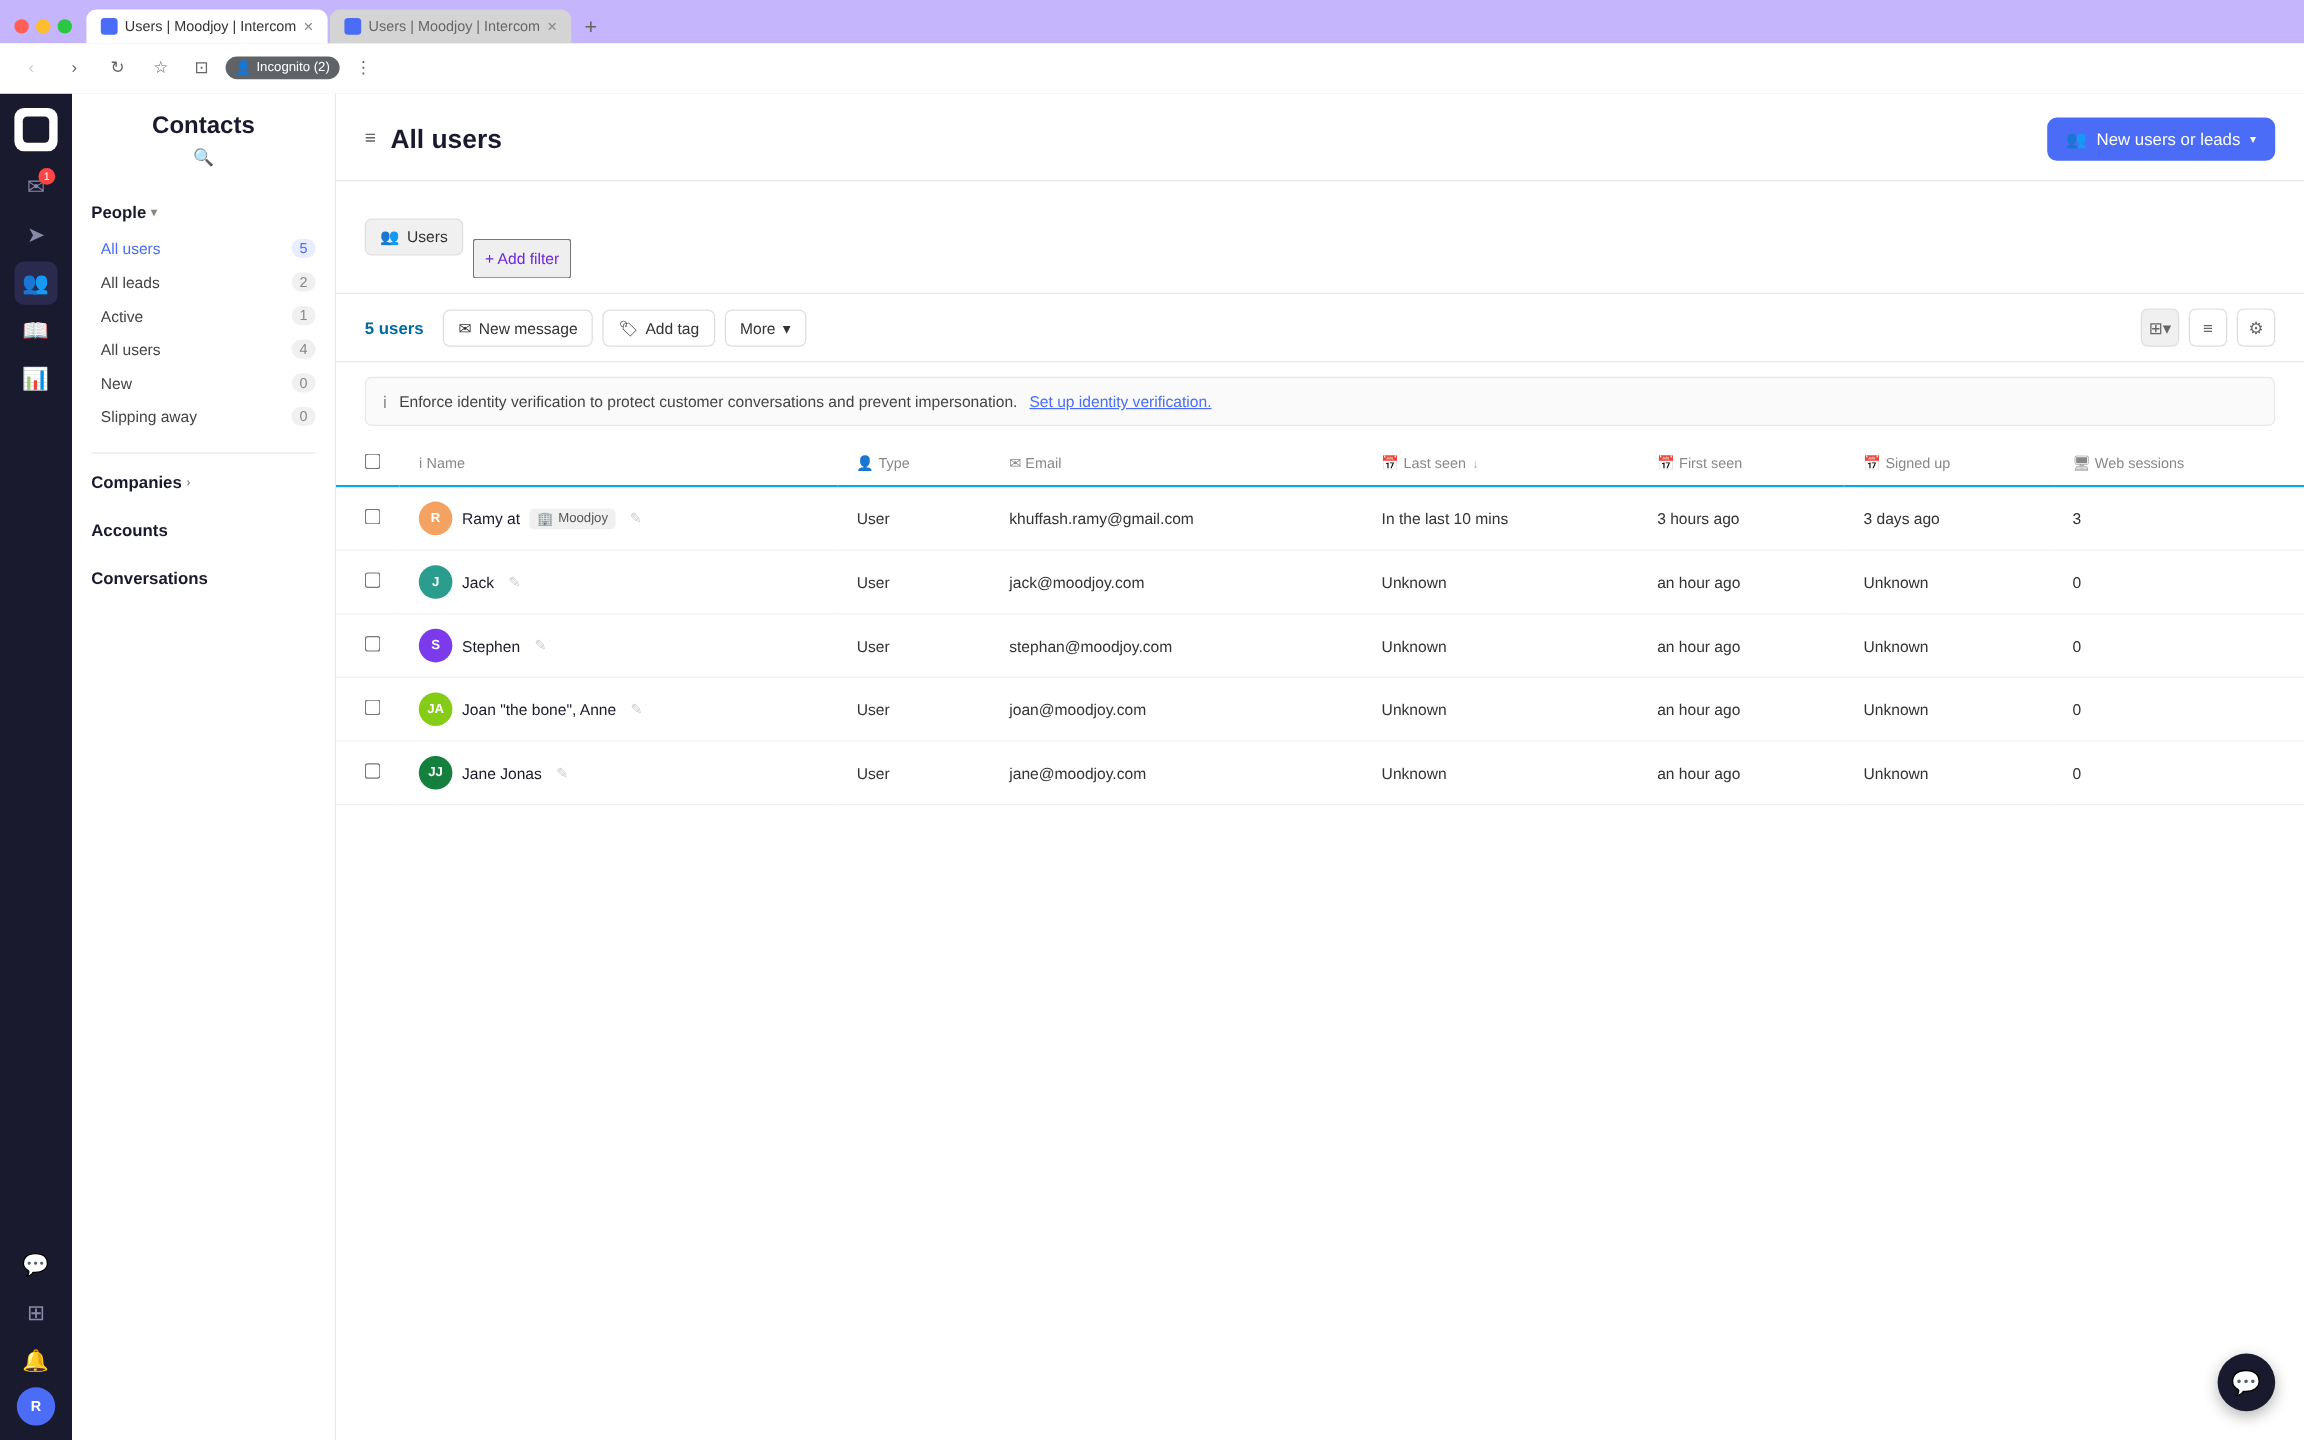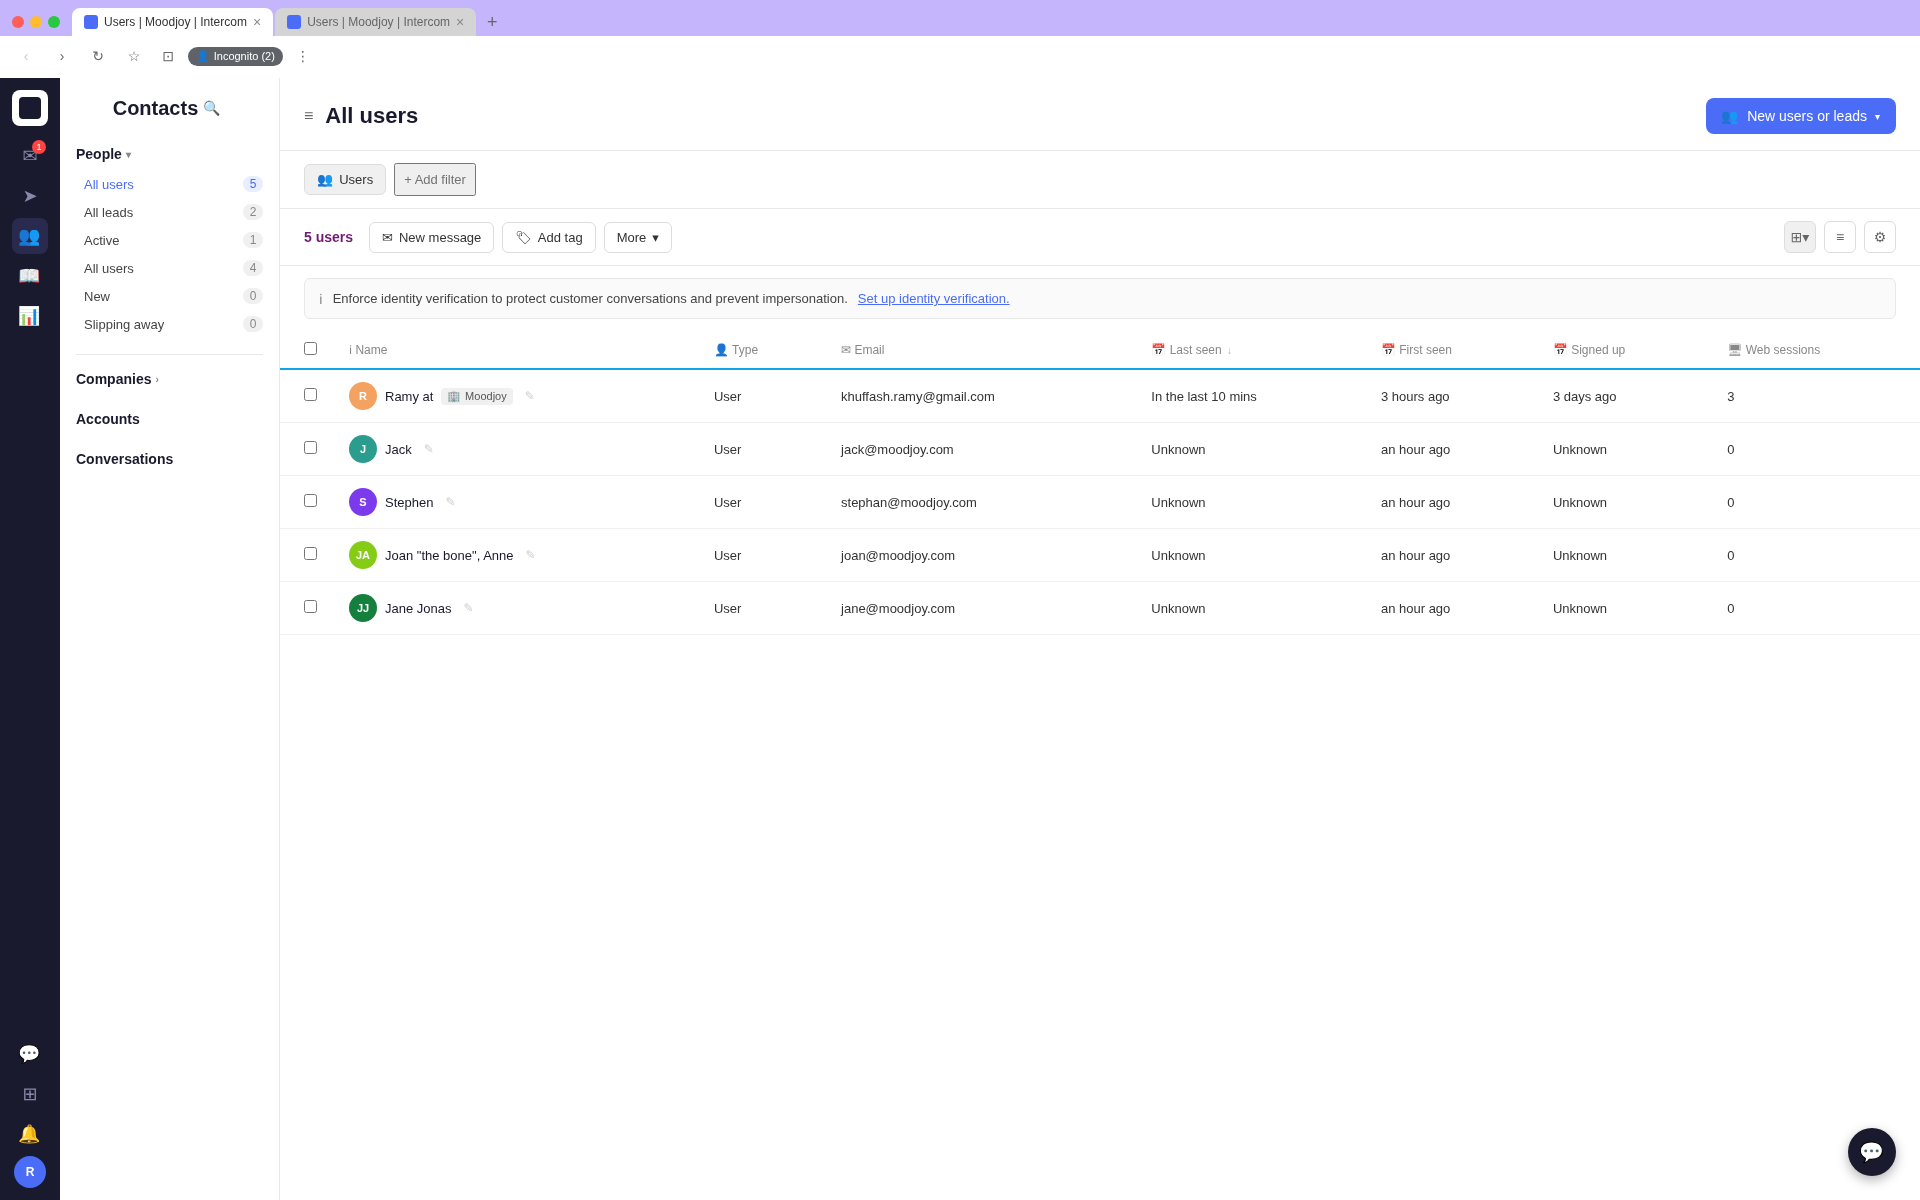--- a/index.html
+++ b/index.html
@@ -37,21 +37,21 @@
     .icon-bar-logo-inner { width: 22px; height: 22px; background: #1a1a2e; border-radius: 4px; }
     .icon-bar-item { width: 36px; height: 36px; display: flex; align-items: center; justify-content: center; border-radius: 8px; color: #8888aa; cursor: pointer; position: relative; font-size: 18px; }
     .icon-bar-item:hover, .icon-bar-item.active { background: #2a2a4e; color: #fff; }
     .icon-bar-badge { position: absolute; top: 2px; right: 2px; width: 14px; height: 14px; background: #ff4444; border-radius: 50%; font-size: 9px; color: white; display: flex; align-items: center; justify-content: center; }
     .icon-bar-spacer { flex: 1; }
     .icon-bar-bottom { display: flex; flex-direction: column; align-items: center; gap: 4px; }
     .avatar-small { width: 32px; height: 32px; border-radius: 50%; background: #4a6cf7; display: flex; align-items: center; justify-content: center; color: white; font-size: 12px; font-weight: bold; }
 
     
     .sidebar { width: 220px; background: #fff; border-right: 1px solid #e8e8e8; display: flex; flex-direction: column; flex-shrink: 0; padding: 16px 0; }
-    .sidebar-header { display: flex; align-items: center; justify-content: center; padding: 0 16px 16px; }
+    .sidebar-header { display: flex; align-items: center; justify-content: flex-start; padding: 0 16px 16px; flex-direction: column; }
     .sidebar-title { font-size: 20px; font-weight: 700; color: #1a1a2e; }
     .sidebar-search-btn { width: 28px; height: 28px; display: flex; align-items: center; justify-content: center; border-radius: 6px; color: #666; cursor: pointer; font-size: 14px; }
     .sidebar-section { margin-bottom: 8px; }
     .sidebar-section-header { display: flex; align-items: center; gap: 4px; padding: 8px 16px; font-size: 14px; font-weight: 600; color: #1a1a2e; cursor: pointer; }
     .sidebar-chevron { font-size: 10px; color: #888; }
     .sidebar-item { display: flex; align-items: center; justify-content: space-between; padding: 6px 16px 6px 24px; cursor: pointer; font-size: 13px; color: #444; border-radius: 0; }
     .sidebar-item.active { color: #4a6cf7; font-weight: 500; }
     .sidebar-item-label { flex: 1; }
     .sidebar-item-count { font-size: 12px; color: #888; background: #f0f0f0; border-radius: 10px; padding: 1px 6px; min-width: 20px; text-align: center; }
     .sidebar-item.active .sidebar-item-count { background: #e8edff; color: #4a6cf7; }
@@ -62,25 +62,25 @@
     .main-header { display: flex; align-items: center; justify-content: space-between; padding: 20px 24px 16px; border-bottom: 1px solid #e8e8e8; }
     .main-header-left { display: flex; align-items: center; gap: 12px; }
     .menu-icon { font-size: 16px; color: #666; cursor: pointer; }
     .page-title { font-size: 22px; font-weight: 700; color: #1a1a2e; }
     .new-users-btn { display: flex; align-items: center; gap: 8px; background: #4a6cf7; color: white; border: none; border-radius: 8px; padding: 10px 16px; font-size: 14px; font-weight: 500; cursor: pointer; }
     .new-users-btn-arrow { font-size: 10px; }
 
     
     .filter-bar { display: flex; align-items: center; gap: 8px; padding: 12px 24px; border-bottom: 1px solid #e8e8e8; }
     .filter-users-btn { display: flex; align-items: center; gap: 6px; background: #f0f0f0; border: 1px solid #ddd; border-radius: 6px; padding: 7px 12px; font-size: 13px; color: #333; cursor: pointer; }
-    .add-filter-btn { display: flex; align-items: center; gap: 4px; color: #737373; font-size: 13px; cursor: pointer; padding: 7px 8px; }
+    .add-filter-btn { display: flex; align-items: center; gap: 4px; color: #6d28d9; font-size: 13px; cursor: pointer; padding: 7px 8px; margin-top: 36px; }
 
     
     .toolbar { display: flex; align-items: center; gap: 8px; padding: 12px 24px; border-bottom: 1px solid #e8e8e8; }
-    .user-count { font-size: 14px; font-weight: 600; color: #701a75; margin-right: 8px; }
+    .user-count { font-size: 14px; font-weight: 600; color: #0369a1; margin-right: 8px; }
     .toolbar-btn { display: flex; align-items: center; gap: 6px; background: #fff; border: 1px solid #ddd; border-radius: 6px; padding: 7px 12px; font-size: 13px; color: #333; cursor: pointer; }
     .toolbar-spacer { flex: 1; }
     .view-btn { width: 32px; height: 32px; display: flex; align-items: center; justify-content: center; border: 1px solid #ddd; border-radius: 6px; cursor: pointer; color: #666; font-size: 14px; }
     .view-btn.active { background: #f0f0f0; }
 
     
     .info-banner { display: flex; align-items: center; gap: 10px; background: #fafafa; border: 1px solid #e8e8e8; border-radius: 6px; margin: 12px 24px; padding: 10px 14px; font-size: 13px; color: #444; }
     .info-icon { color: #888; font-size: 14px; flex-shrink: 0; }
     .info-link { color: #4a6cf7; text-decoration: underline; cursor: pointer; }
 

